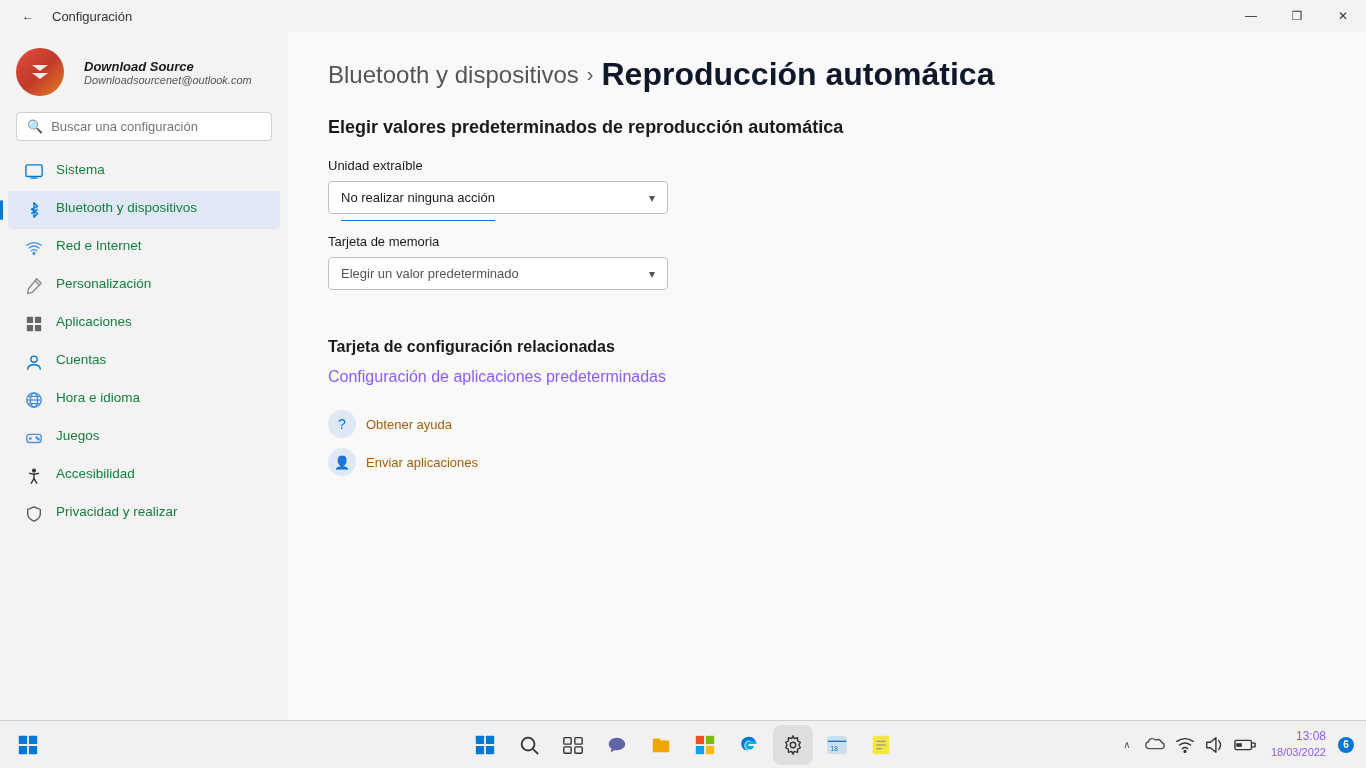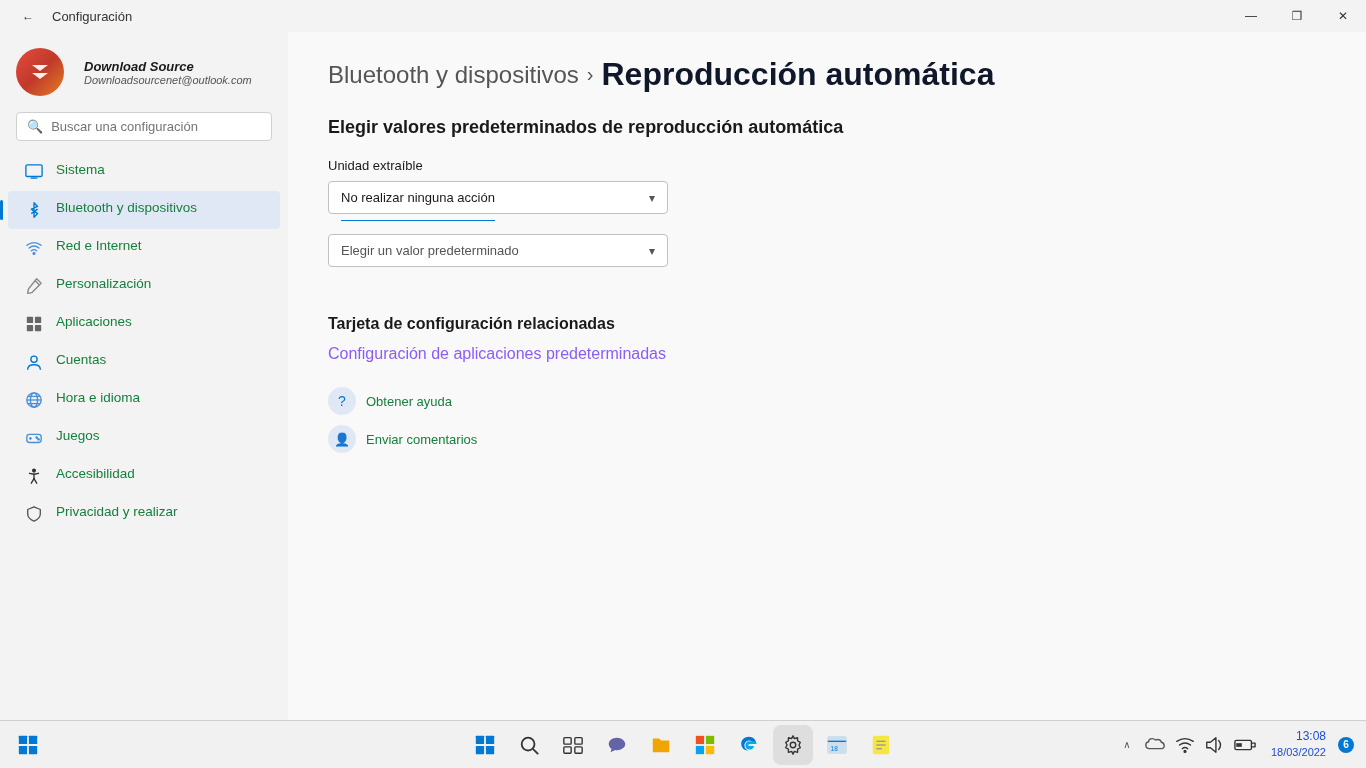--- a/index.html
+++ b/index.html
@@ -175,21 +175,21 @@
     }
     .help-icon {
       width: 28px; height: 28px;
       background: #e0e8f5;
       border-radius: 50%;
       display: flex; align-items: center; justify-content: center;
       font-size: 14px;
       color: #0078d4;
       flex-shrink: 0;
     }
-    .help-text { color: #15803d; font-size: 13px; }
+    .help-text { color: #a16207; font-size: 13px; }
 
     
     .taskbar {
       height: 48px;
       background: rgba(240,240,240,0.95);
       backdrop-filter: blur(20px);
       display: flex;
       align-items: center;
       justify-content: space-between;
       padding: 0 12px 0 8px;
@@ -199,21 +199,21 @@
     .taskbar-left { display: flex; align-items: center; gap: 4px; }
     .taskbar-center { display: flex; align-items: center; gap: 4px; position: absolute; left: 50%; transform: translateX(-50%); }
     .taskbar-right { display: flex; align-items: center; gap: 4px; margin-left: auto; }
     .taskbar-item {
       width: 40px; height: 40px;
       display: flex; align-items: center; justify-content: center;
       border-radius: 4px; cursor: pointer;
     }
     .taskbar-item svg { width: 22px; height: 22px; }
     .sys-tray { display: flex; align-items: center; gap: 2px; }
-    .sys-tray-text { font-size: 11px; color: #1d4ed8; text-align: right; line-height: 1.4; }
+    .sys-tray-text { font-size: 11px; color: #8b5cf6; text-align: right; line-height: 1.4; }
     .notification-badge {
       width: 16px; height: 16px; background: #0078d4; border-radius: 50%;
       display: flex; align-items: center; justify-content: center;
       font-size: 10px; color: white; font-weight: 600;
     }
   </style>
 </head>
 <body>
 
 <div class="titlebar">
@@ -383,40 +383,41 @@
         <p class="dropdown-sublabel">Unidad extraíble</p>
         <div class="dropdown">
           <span>
             <span style="border-bottom: 1px solid #0078d4; padding-bottom: 15px;">No realizar ninguna acción</span>
           </span>
           <span style="font-size: 12px; color: #555;">▾</span>
         </div>
       </div>
 
       <div class="dropdown-row">
+        <p class="dropdown-sublabel">Tarjeta de memoria</p>
         <div class="dropdown">
           <span style="color:#555;">Elegir un valor predeterminado</span>
           <span style="font-size: 12px; color: #555;">▾</span>
         </div>
       </div>
     </div>
 
     <div class="related-section" style="margin-top: 48px;">
       <h3 class="related-title">Tarjeta de configuración relacionadas</h3>
       <a class="related-link">Configuración de aplicaciones predeterminadas</a>
     </div>
 
     <div style="margin-top: 24px;">
       <div class="help-row">
         <div class="help-icon">?</div>
         <span class="help-text">Obtener ayuda</span>
       </div>
       <div class="help-row">
         <div class="help-icon" style="font-size:13px;">👤</div>
-        <span class="help-text">Enviar comentarios</span>
+        <span class="help-text">Enviar aplicaciones</span>
       </div>
     </div>
   </div>
 </div>
 
 <div class="taskbar">
   <div class="taskbar-left">
 
     <div class="taskbar-item">
       <svg viewBox="0 0 24 24" fill="#0078d4">

